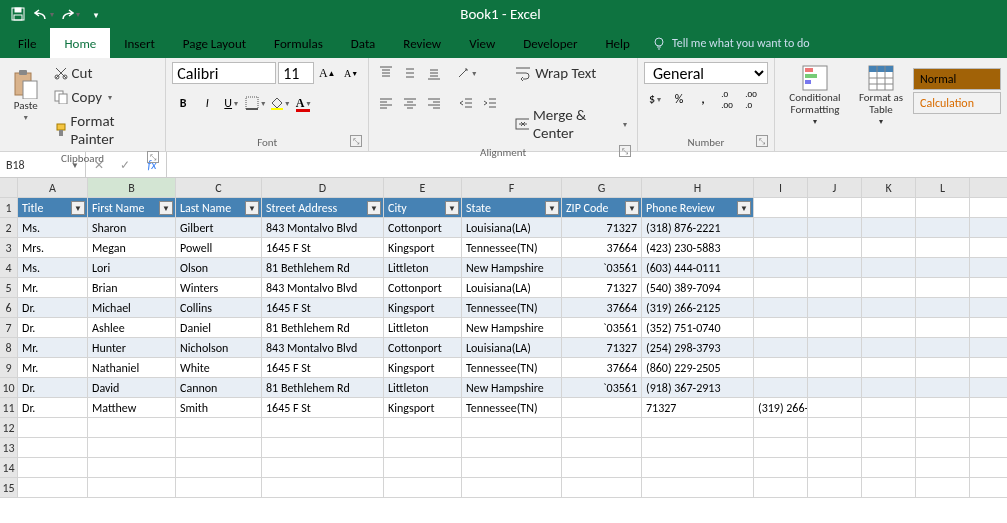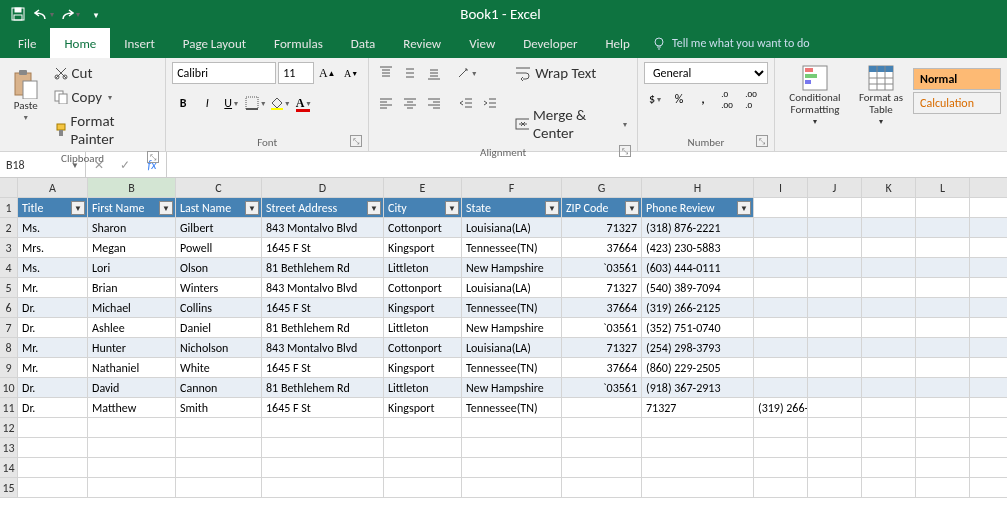--- a/index.html
+++ b/index.html
@@ -7,43 +7,43 @@
 
 
 .titlebar { height: 28px; background: #0e7340; display: flex; align-items: center; color: #fff; }
 .qat { display: flex; align-items: center; gap: 2px; padding: 0 6px; }
 .qat .qbtn { width: 24px; height: 22px; display: flex; align-items: center; justify-content: center; cursor: pointer; }
 .qat svg { fill: #fff; stroke: #fff; }
 .title-text { flex: 1; text-align: center; font-size: 15px; }
 
 
 .ribtabs { height: 30px; background: #0e7340; display: flex; align-items: stretch; padding-left: 4px; }
-.ribtab { padding: 0 14px; display: flex; align-items: center; color: #e5e5e5; font-size: 13px; cursor: pointer; }
+.ribtab { padding: 0 14px; display: flex; align-items: center; color: #000000; font-size: 13px; cursor: pointer; }
 .ribtab.file { background: #0e7340; }
 .ribtab.active { background: #fff; color: #0e7340; }
 .tellme { display: flex; align-items: center; color: #cde; font-size: 12px; margin-left: 8px; gap: 6px; }
 
 
 .ribbon { height: 94px; background: #f1f1f1; border-bottom: 1px solid #d4d4d4; display: flex; }
 .group { border-right: 1px solid #d4d4d4; padding: 4px 6px 2px; display: flex; flex-direction: column; }
 .group-content { flex: 1; display: flex; align-items: flex-start; gap: 4px; }
 .group-label { text-align: center; font-size: 11px; color: #666; padding-top: 2px; position: relative; }
 .group-label .launcher { position: absolute; right: 0; bottom: 2px; width: 12px; height: 12px; border: 1px solid #999; font-size: 8px; line-height: 10px; text-align: center; color: #777; }
 
 .btn { display: flex; align-items: center; gap: 4px; padding: 2px 4px; cursor: pointer; font-size: 15px; color: #333; }
 .bigbtn { display: flex; flex-direction: column; align-items: center; justify-content: center; width: 42px; height: 66px; cursor: pointer; font-size: 11px; color: #333; text-align: center; }
 .col { display: flex; flex-direction: column; gap: 2px; }
 
 .font-row { display: flex; gap: 2px; margin-bottom: 4px; }
-.font-sel { border: 1px solid #bbb; background: #fff; height: 22px; font-size: 12px; padding: 0 4px; }
+.font-sel { border: 1px solid #bbb; background: #fff; height: 22px; font-size: 16px; padding: 0 4px; }
 .icbtn { width: 22px; height: 22px; border: 1px solid transparent; display: flex; align-items: center; justify-content: center; cursor: pointer; font-size: 12px; }
 .dd::after { content: "▾"; font-size: 8px; color: #666; margin-left: 2px; }
 
 .stylecell { border: 1px solid #bbb; width: 88px; height: 22px; padding: 2px 6px; font-size: 12px; display: flex; align-items: center; }
-.stylecell.normal { background: #fdba74; font-weight: bold; }
+.stylecell.normal { background: #a16207; }
 .stylecell.calc { background: #f2f2f2; color: #d96c00; }
 
 
 .fbar { height: 26px; background: #fff; border-bottom: 1px solid #ccc; display: flex; align-items: flex-end; }
 .namebox { width: 86px; height: 100%; border-right: 1px solid #ccc; display: flex; align-items: center; padding: 0 6px; font-size: 12px; justify-content: space-between; color:#333;}
 .fbbtns { display: flex; border-right: 1px solid #ccc; height: 100%; }
 .fbbtn { width: 26px; display: flex; align-items: center; justify-content: center; color: #999; }
 .fxlabel { width: 28px; text-align: center; font-style: italic; color: #3b82f6; }
 .finput { flex: 1; border: none; outline: none; height: 100%; padding: 0 6px; font-size: 12px; }
 

